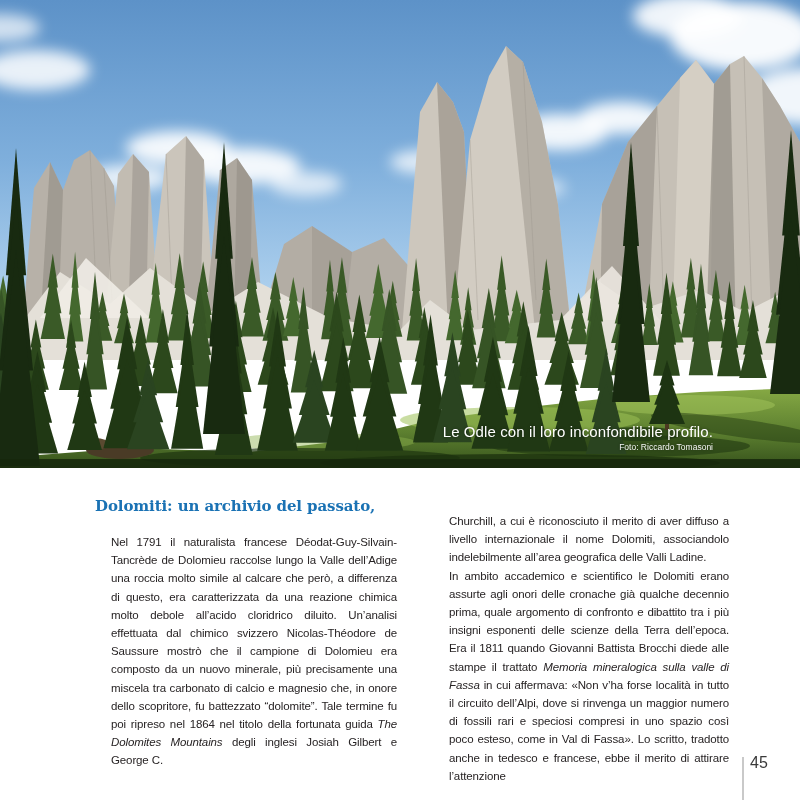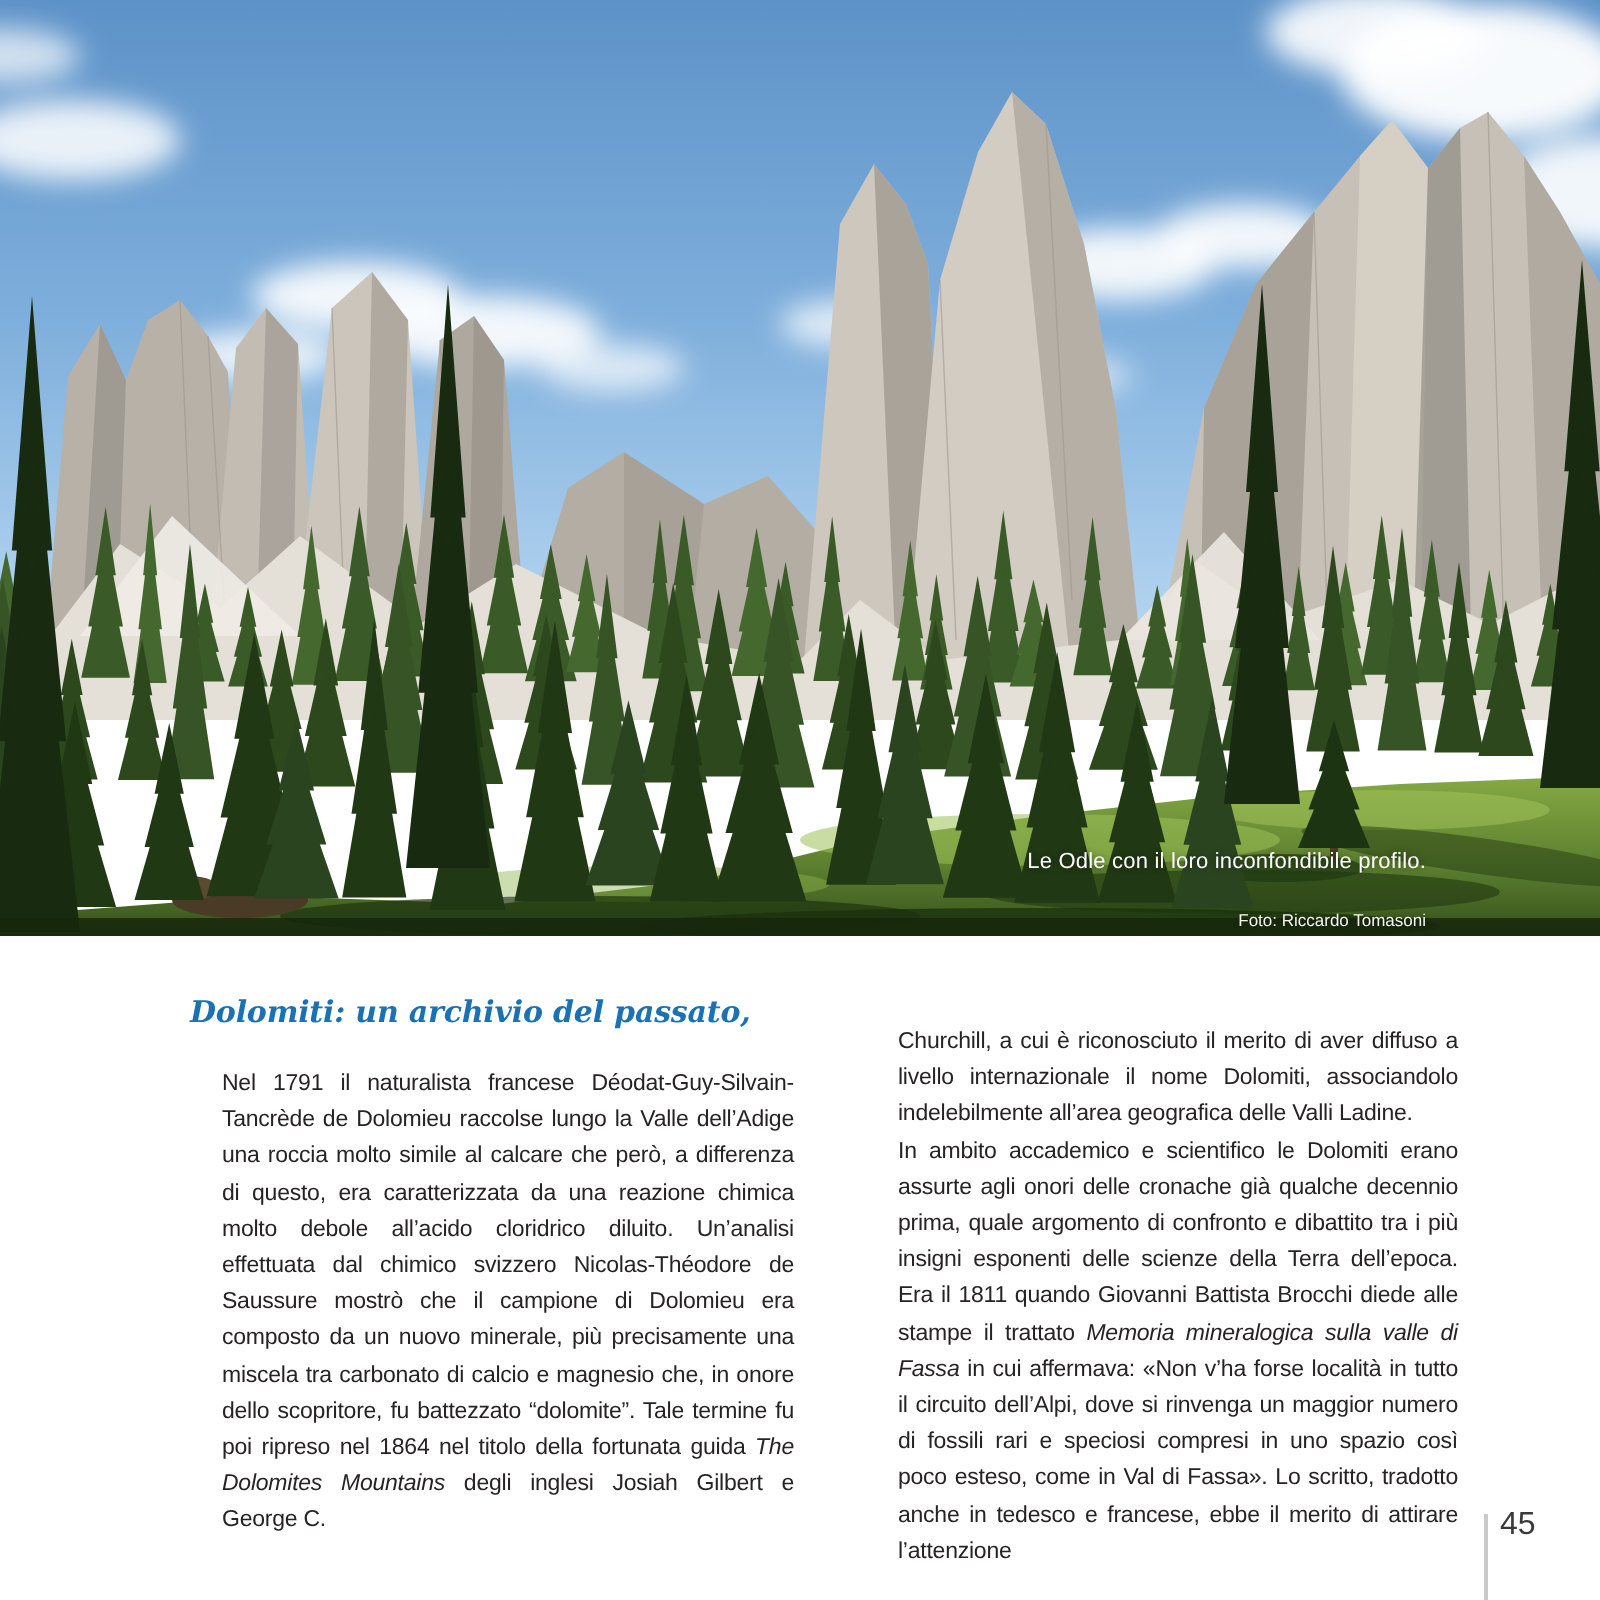--- a/index.html
+++ b/index.html
@@ -4,29 +4,29 @@
 <style>
   html,body{margin:0;padding:0;}
   body{width:800px;height:800px;font-family:"Liberation Sans",sans-serif;background:#ffffff;}
   .page{position:relative;width:800px;height:800px;background:#fff;overflow:hidden;}
 
   
   .photo{position:absolute;left:0;top:0;width:800px;height:468px;}
   .photo svg{display:block;width:800px;height:468px;}
   .caption{position:absolute;right:87px;top:426px;text-align:right;color:#ffffff;
            text-shadow:0 0 3px rgba(0,0,0,.45);}
-  .caption .cap-line{font-size:11px;line-height:11px;letter-spacing:.1px;}
-  .caption .credit{font-size:8.5px;line-height:10px;margin-top:18px;opacity:.95;}
+  .caption .cap-line{font-size:15px;line-height:11px;letter-spacing:.1px;}
+  .caption .credit{font-size:8.5px;line-height:10px;margin-top:5px;opacity:.95;}
 
   
   .article{position:absolute;left:95px;top:496px;width:650px;display:flex;gap:20px;}
   .col-left{width:318px;}
   .col-right{width:312px;}
   h2.head{margin:0 0 2px 0;font-family:"DejaVu Serif","Liberation Serif",serif;
-          font-weight:bold;font-size:15px;line-height:21px;letter-spacing:-.1px;font-style:italic;}
+          font-weight:bold;font-size:15px;line-height:21px;letter-spacing:-.1px;}
   p.body{margin:16px;font-size:11.5px;line-height:18.2px;letter-spacing:-.12px;
          color:#272324;text-align:justify;white-space:pre-line;hyphens:none;}
   p.body .it{font-style:italic;}
 
   
   .folio-rule{position:absolute;left:742px;top:757px;width:2px;height:43px;background:#c9c9c9;}
   .folio-num{position:absolute;left:750px;top:756px;font-size:16px;line-height:14px;color:#3a3a3a;}
 </style>
 </head>
 <body>

